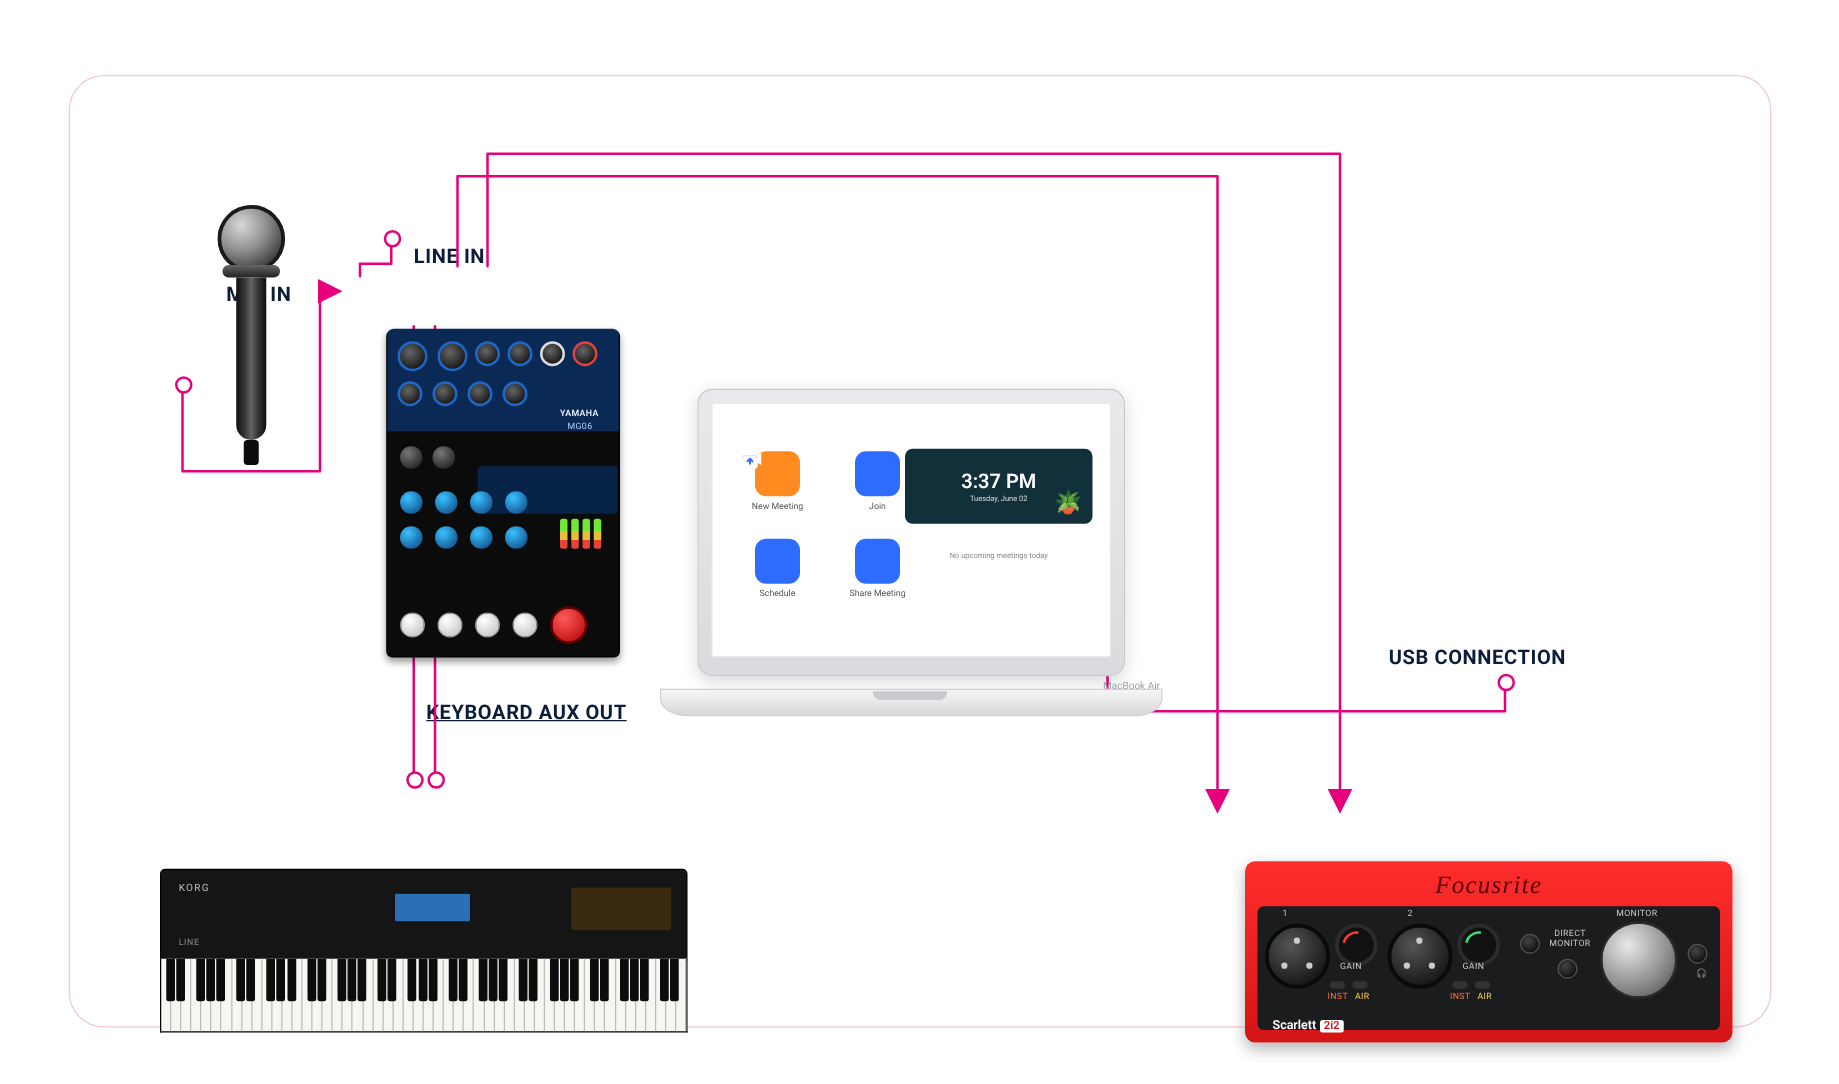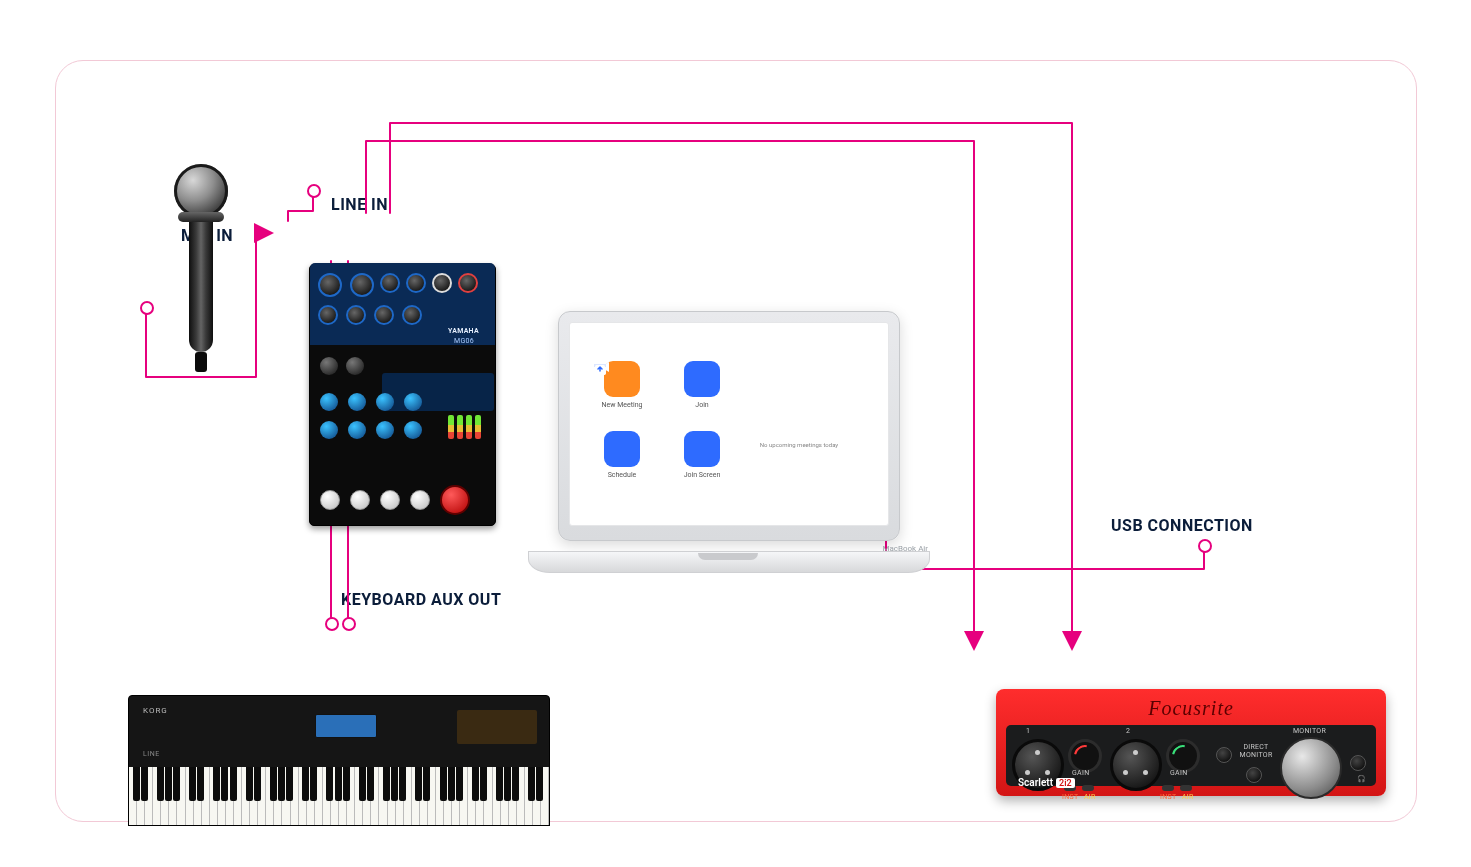--- a/index.html
+++ b/index.html
@@ -62,21 +62,21 @@
   .kbd{position:absolute;left:72px;top:634px;width:420px;height:140px;}
   .kbd .body{position:absolute;left:0;top:0;width:100%;height:72px;background:#151515;border-radius:4px 4px 0 0;border:1px solid #000;}
   .kbd .lcd{position:absolute;left:186px;top:18px;width:60px;height:22px;background:#2a6fb8;border:1px solid #111;border-radius:2px;}
   .kbd .panelR{position:absolute;right:12px;top:14px;width:80px;height:34px;background:#3a2a12;border-radius:2px;}
   .kbd .keys{position:absolute;left:0;top:72px;width:100%;height:58px;display:flex;background:#f7f7f2;border:1px solid #000;border-top:none;}
   .wkey{flex:1;border-right:1px solid #bbb;}
   .kbd .blacks{position:absolute;left:0;top:72px;width:100%;height:38px;}
   .bkey{position:absolute;top:0;width:7px;height:34px;background:#0c0c0c;border-radius:0 0 2px 2px;}
 
   
-  .iface{position:absolute;left:940px;top:628px;width:390px;height:107px;border-radius:8px;
+  .iface{position:absolute;left:940px;top:628px;width:390px;height:145px;border-radius:8px;
     background:linear-gradient(#ff2d2d,#d31515);box-shadow:0 5px 12px rgba(0,0,0,.3);}
   .iface .brandtxt{position:absolute;left:0;right:0;top:8px;text-align:center;font-style:italic;font-family:Georgia,serif;color:#5a0000;font-size:20px;letter-spacing:1px;}
   .iface .panel{position:absolute;left:10px;right:10px;top:36px;bottom:10px;border-radius:5px;background:#1b1c1d;}
   .iface .xlr{position:absolute;top:14px;width:46px;height:46px;border-radius:50%;background:radial-gradient(circle at 38% 32%,#555,#050505);border:3px solid #0a0a0a;}
   .iface .xlr .pin{position:absolute;width:5px;height:5px;background:#ccc;border-radius:50%;}
   .iface .dial{position:absolute;top:14px;width:28px;height:28px;border-radius:50%;background:#111;border:3px solid #2c2c2c;}
   .iface .dial.red::after{content:"";position:absolute;inset:3px;border-radius:50%;border:2px solid transparent;border-top-color:#ff3a3a;transform:rotate(-35deg);}
   .iface .dial.green::after{content:"";position:absolute;inset:3px;border-radius:50%;border:2px solid transparent;border-top-color:#39e07a;transform:rotate(-35deg);}
   .iface .bigknob{position:absolute;right:34px;top:12px;width:58px;height:58px;border-radius:50%;
     background:radial-gradient(circle at 35% 30%,#e8e8e8,#8c8c8c 60%,#444 100%);border:2px solid #2a2a2a;}
@@ -89,21 +89,21 @@
   .arrowhead{fill:#e6007e;}
 </style>
 </head>
 <body>
 
 <div id="stage">
   <div id="card">
 
     <div class="lbl small" style="left:275px;top:115px;margin-top:20px;">LINE IN</div>
     <div class="lbl small" style="left:125px;top:166px;">MIC IN</div>
-    <div class="lbl small" style="left:285px;top:530px;">KEYBOARD AUX OUT</div>
+    <div class="lbl small" style="left:285px;top:500px;text-decoration:underline;">KEYBOARD AUX OUT</div>
     <div class="lbl small" style="left:1055px;top:456px;">USB CONNECTION</div>
 
     <svg width="1360" height="760">
       <defs>
         <marker id="ahead" markerWidth="10" markerHeight="10" refX="7" refY="5" orient="auto">
           <path d="M0,0 L10,5 L0,10 Z" class="arrowhead"></path>
         </marker>
       </defs>
       <g stroke="#e6007e" stroke-width="2" fill="none" stroke-linejoin="round" stroke-linecap="round">
 
@@ -225,22 +225,27 @@
               </div>
               <div class="cap">Schedule</div>
             </div>
             <div class="appbtn">
               <div class="sq blue">
                 <svg width="16" height="16" viewBox="0 0 16 16">
                     <rect x="3" y="4" width="10" height="8" rx="1.5" fill="#fff"></rect>
                     <path d="M8 10V6M6 8l2-2 2 2" stroke="#2e6bff" stroke-width="1.5" fill="none" stroke-linecap="round" stroke-linejoin="round"></path>
                   </svg>
               </div>
-              <div class="cap">Join Screen</div>
+              <div class="cap">Share Meeting</div>
             </div>
+          </div>
+          <div class="timecard">
+            <div class="t">3:37 PM</div>
+            <div class="d">Tuesday, June 02</div>
+            <div class="plant">🪴</div>
           </div>
           <div class="note">No upcoming meetings today</div>
         </div>
       </div>
       <div class="brand">MacBook Air</div>
       <div class="base"></div>
       <div class="notch"></div>
     </div>
 
     <div class="kbd">

